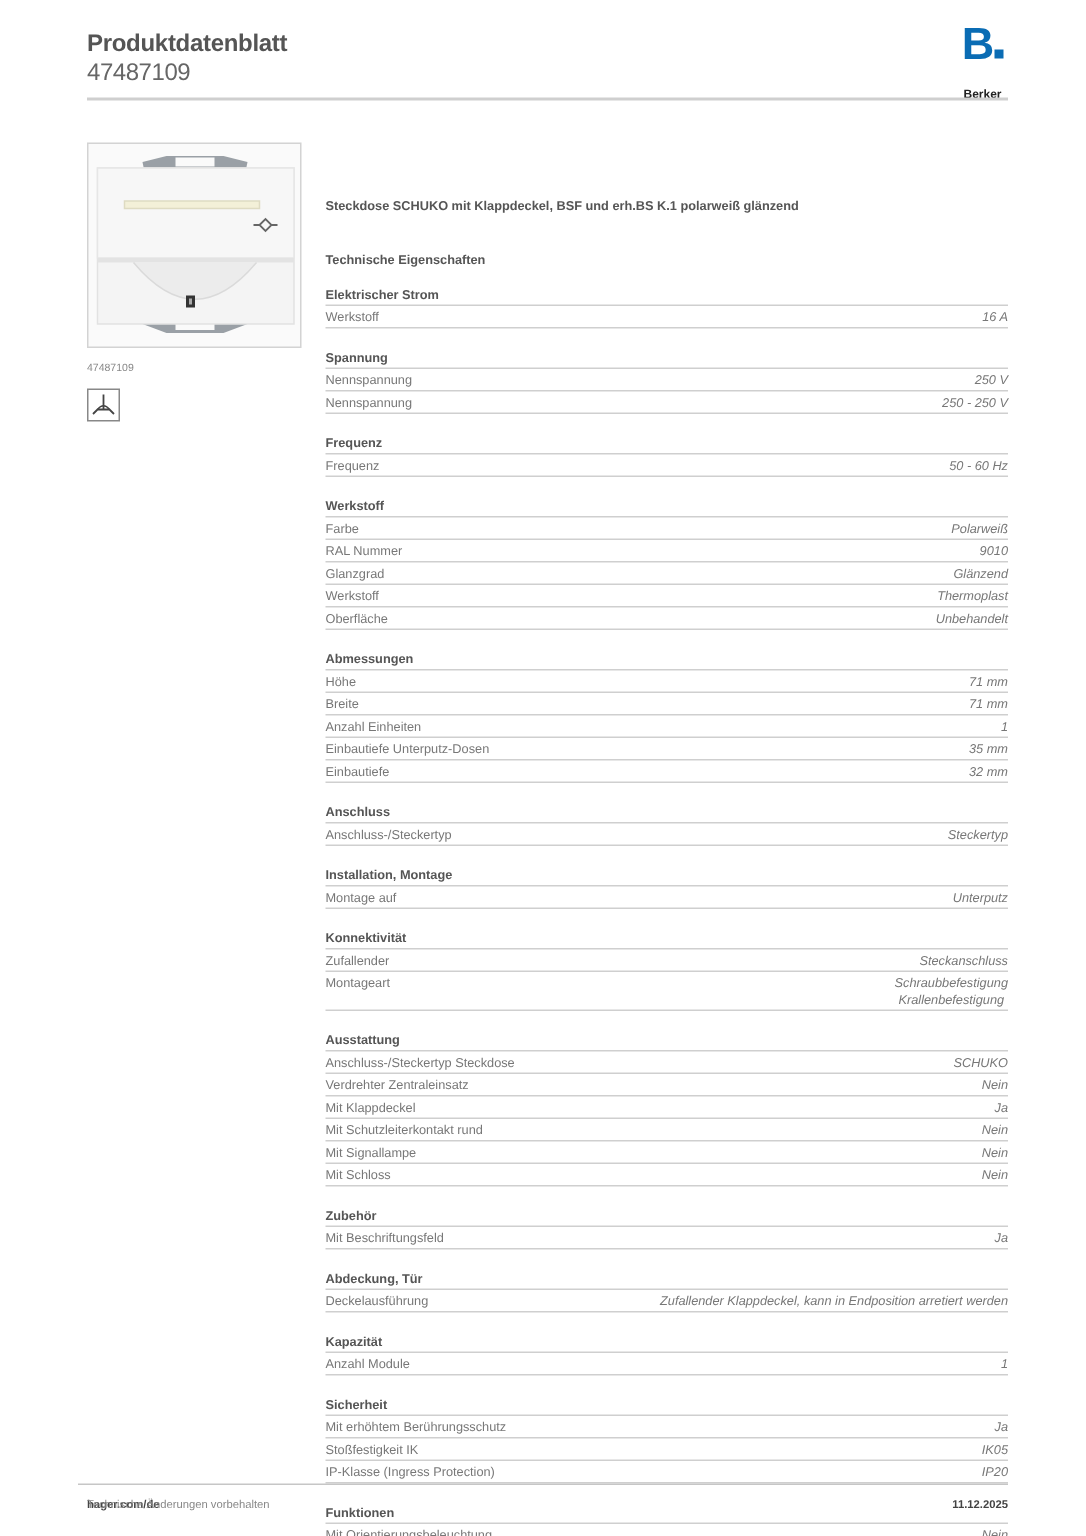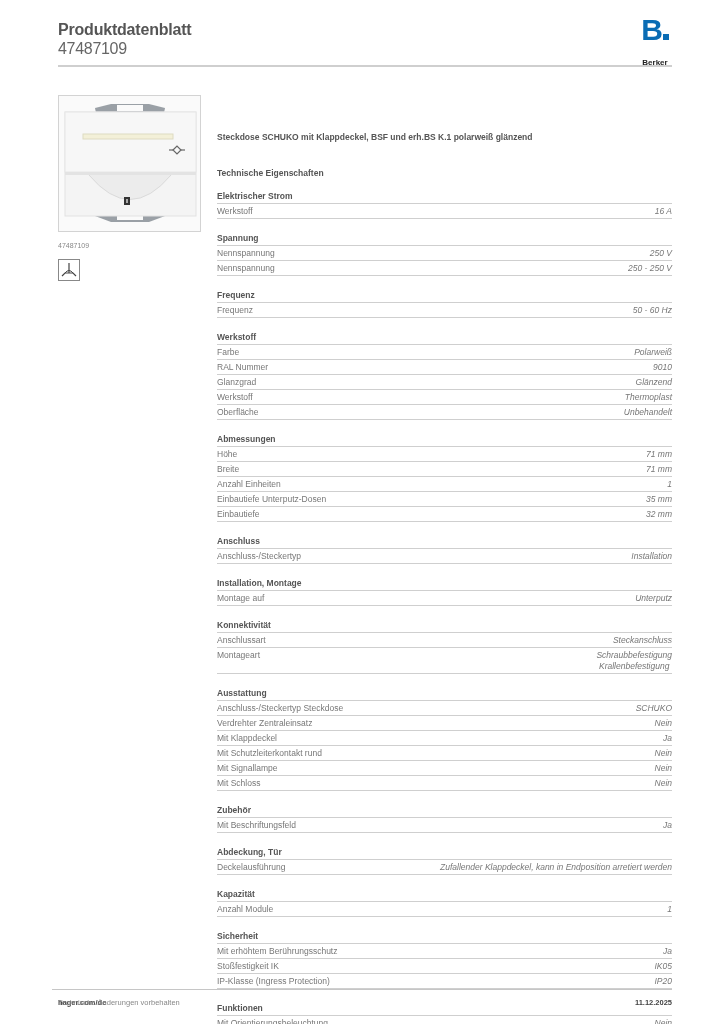--- a/index.html
+++ b/index.html
@@ -156,34 +156,34 @@
         </div>
         <div class="row">
           <span class="label">Einbautiefe</span>
           <span class="value">32 mm</span>
         </div>
       </div>
       <div class="section">
         <div class="section-title">Anschluss</div>
         <div class="row">
           <span class="label">Anschluss-/Steckertyp</span>
-          <span class="value">Installation</span>
+          <span class="value">Steckertyp</span>
         </div>
       </div>
       <div class="section">
         <div class="section-title">Installation, Montage</div>
         <div class="row">
           <span class="label">Montage auf</span>
           <span class="value">Unterputz</span>
         </div>
       </div>
       <div class="section">
         <div class="section-title">Konnektivität</div>
         <div class="row">
-          <span class="label">Anschlussart</span>
+          <span class="label">Zufallender</span>
           <span class="value">Steckanschluss</span>
         </div>
         <div class="row">
           <span class="label">Montageart</span>
           <span class="value">Schraubbefestigung
 Krallenbefestigung</span>
         </div>
       </div>
       <div class="section">
         <div class="section-title">Ausstattung</div>

